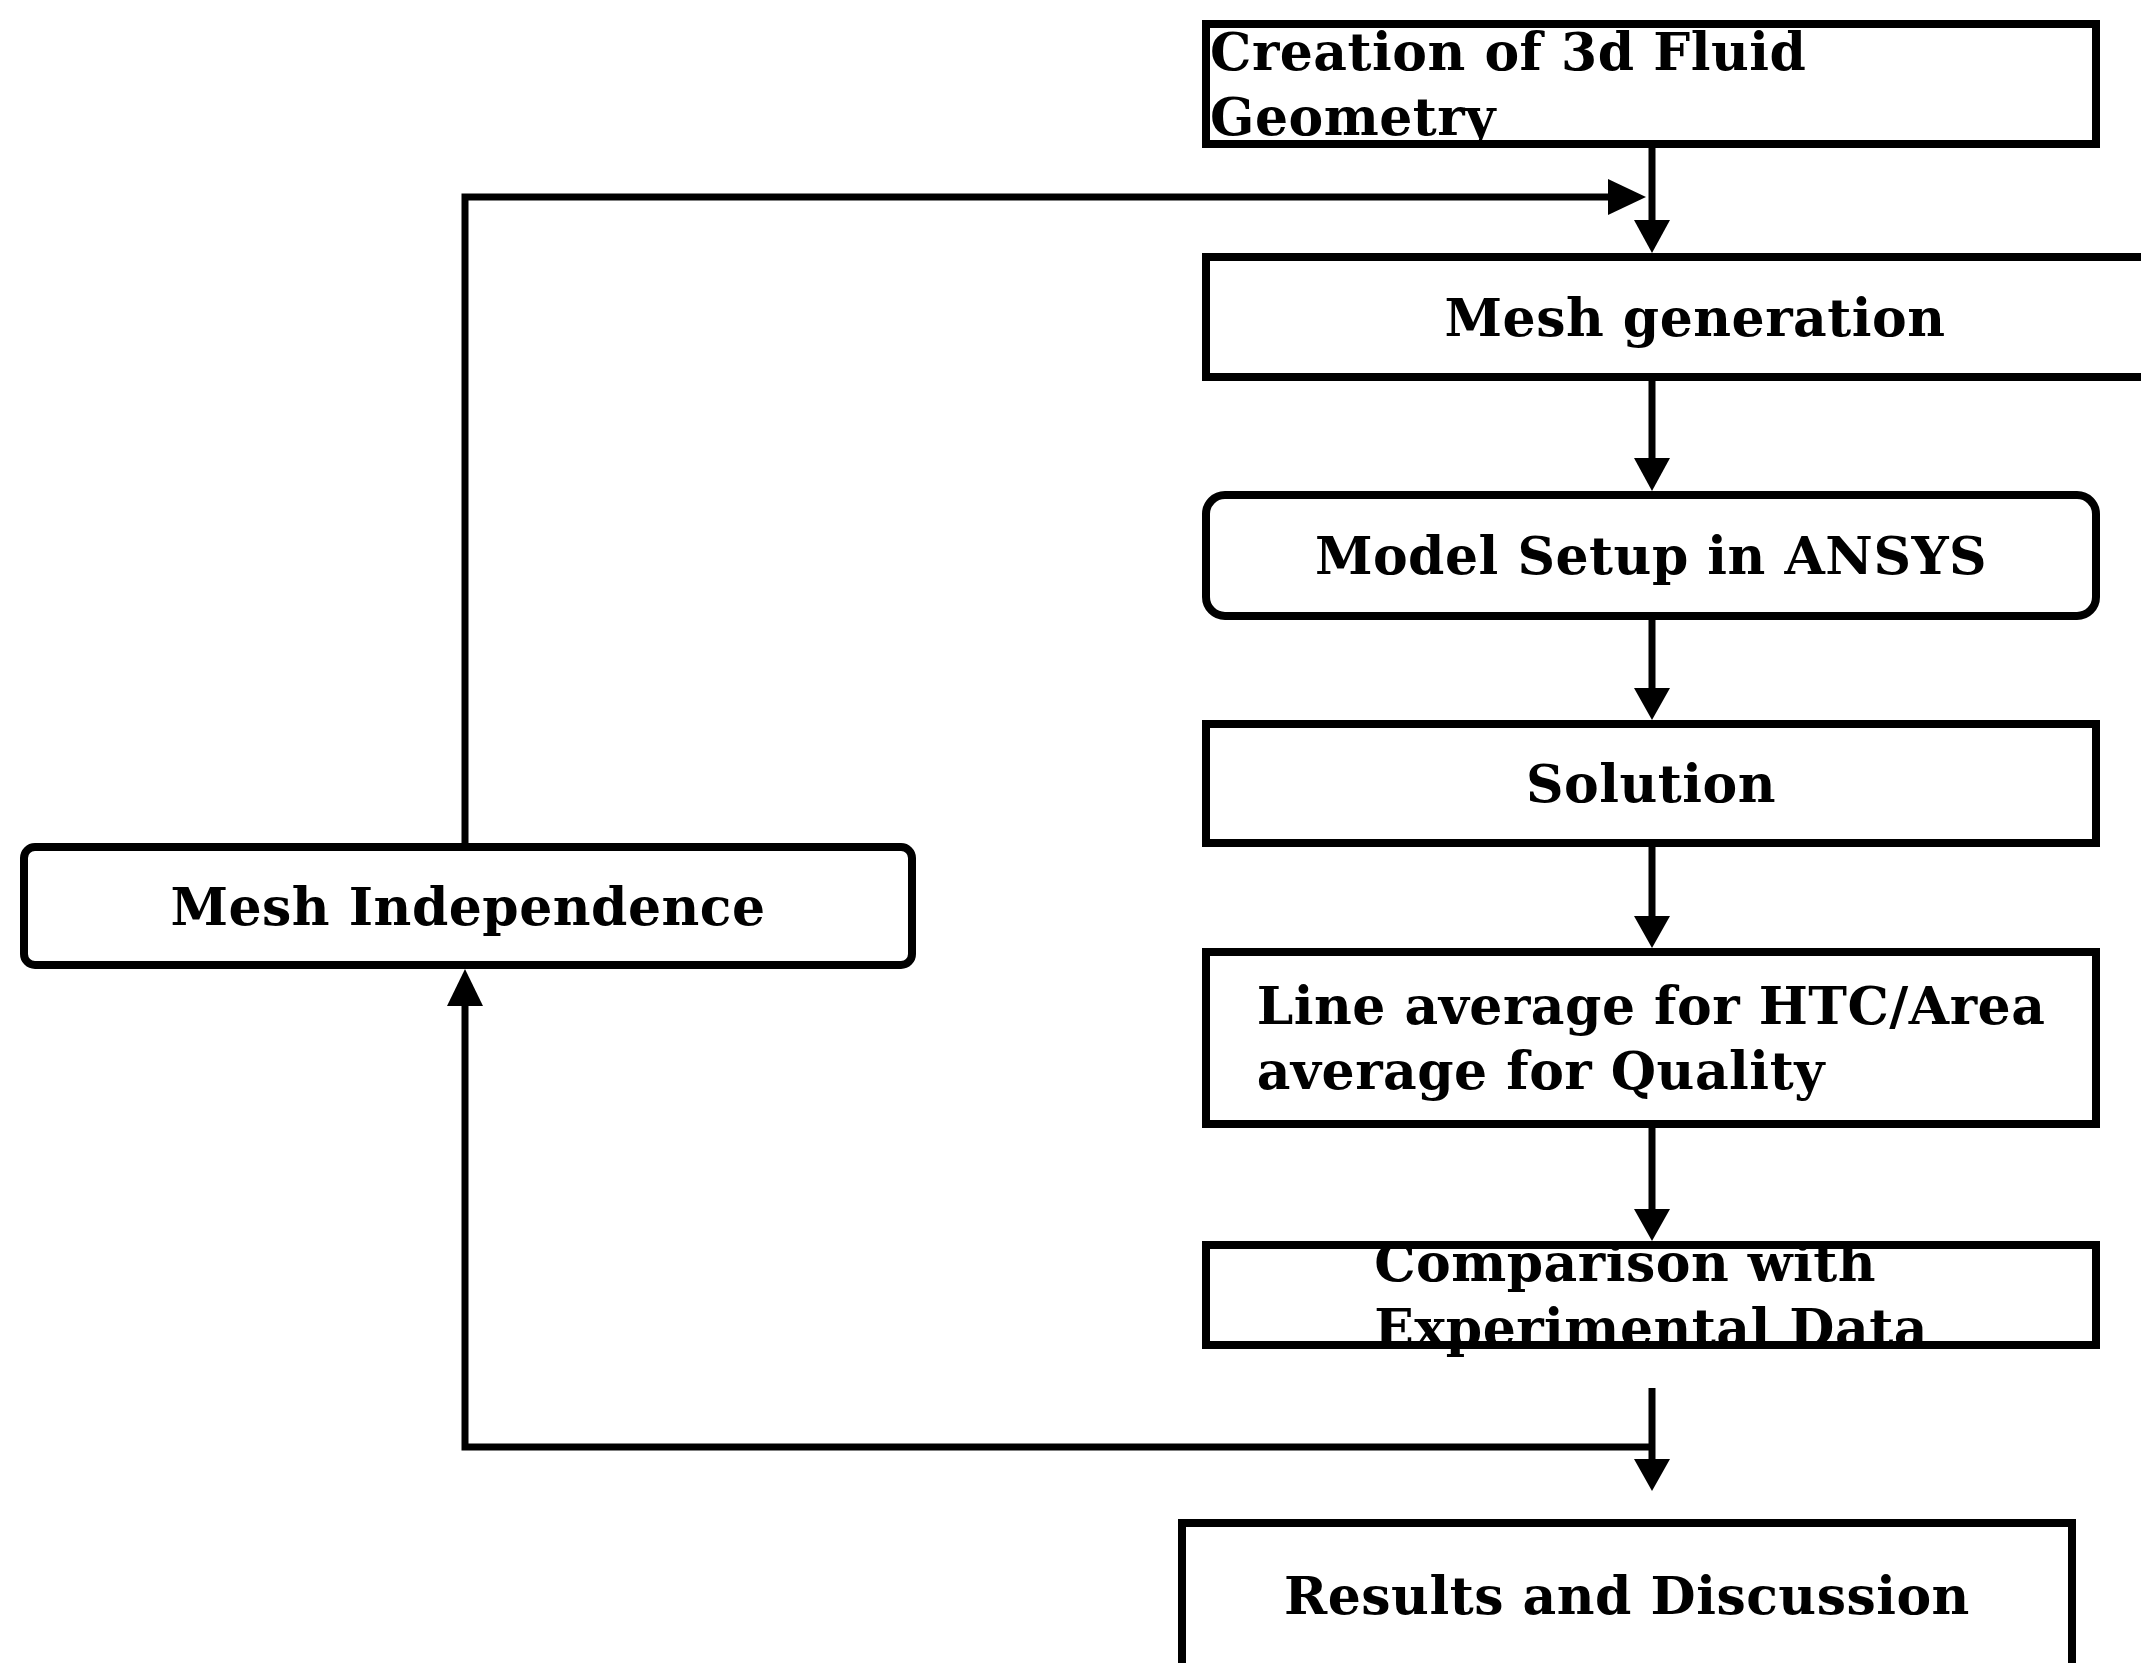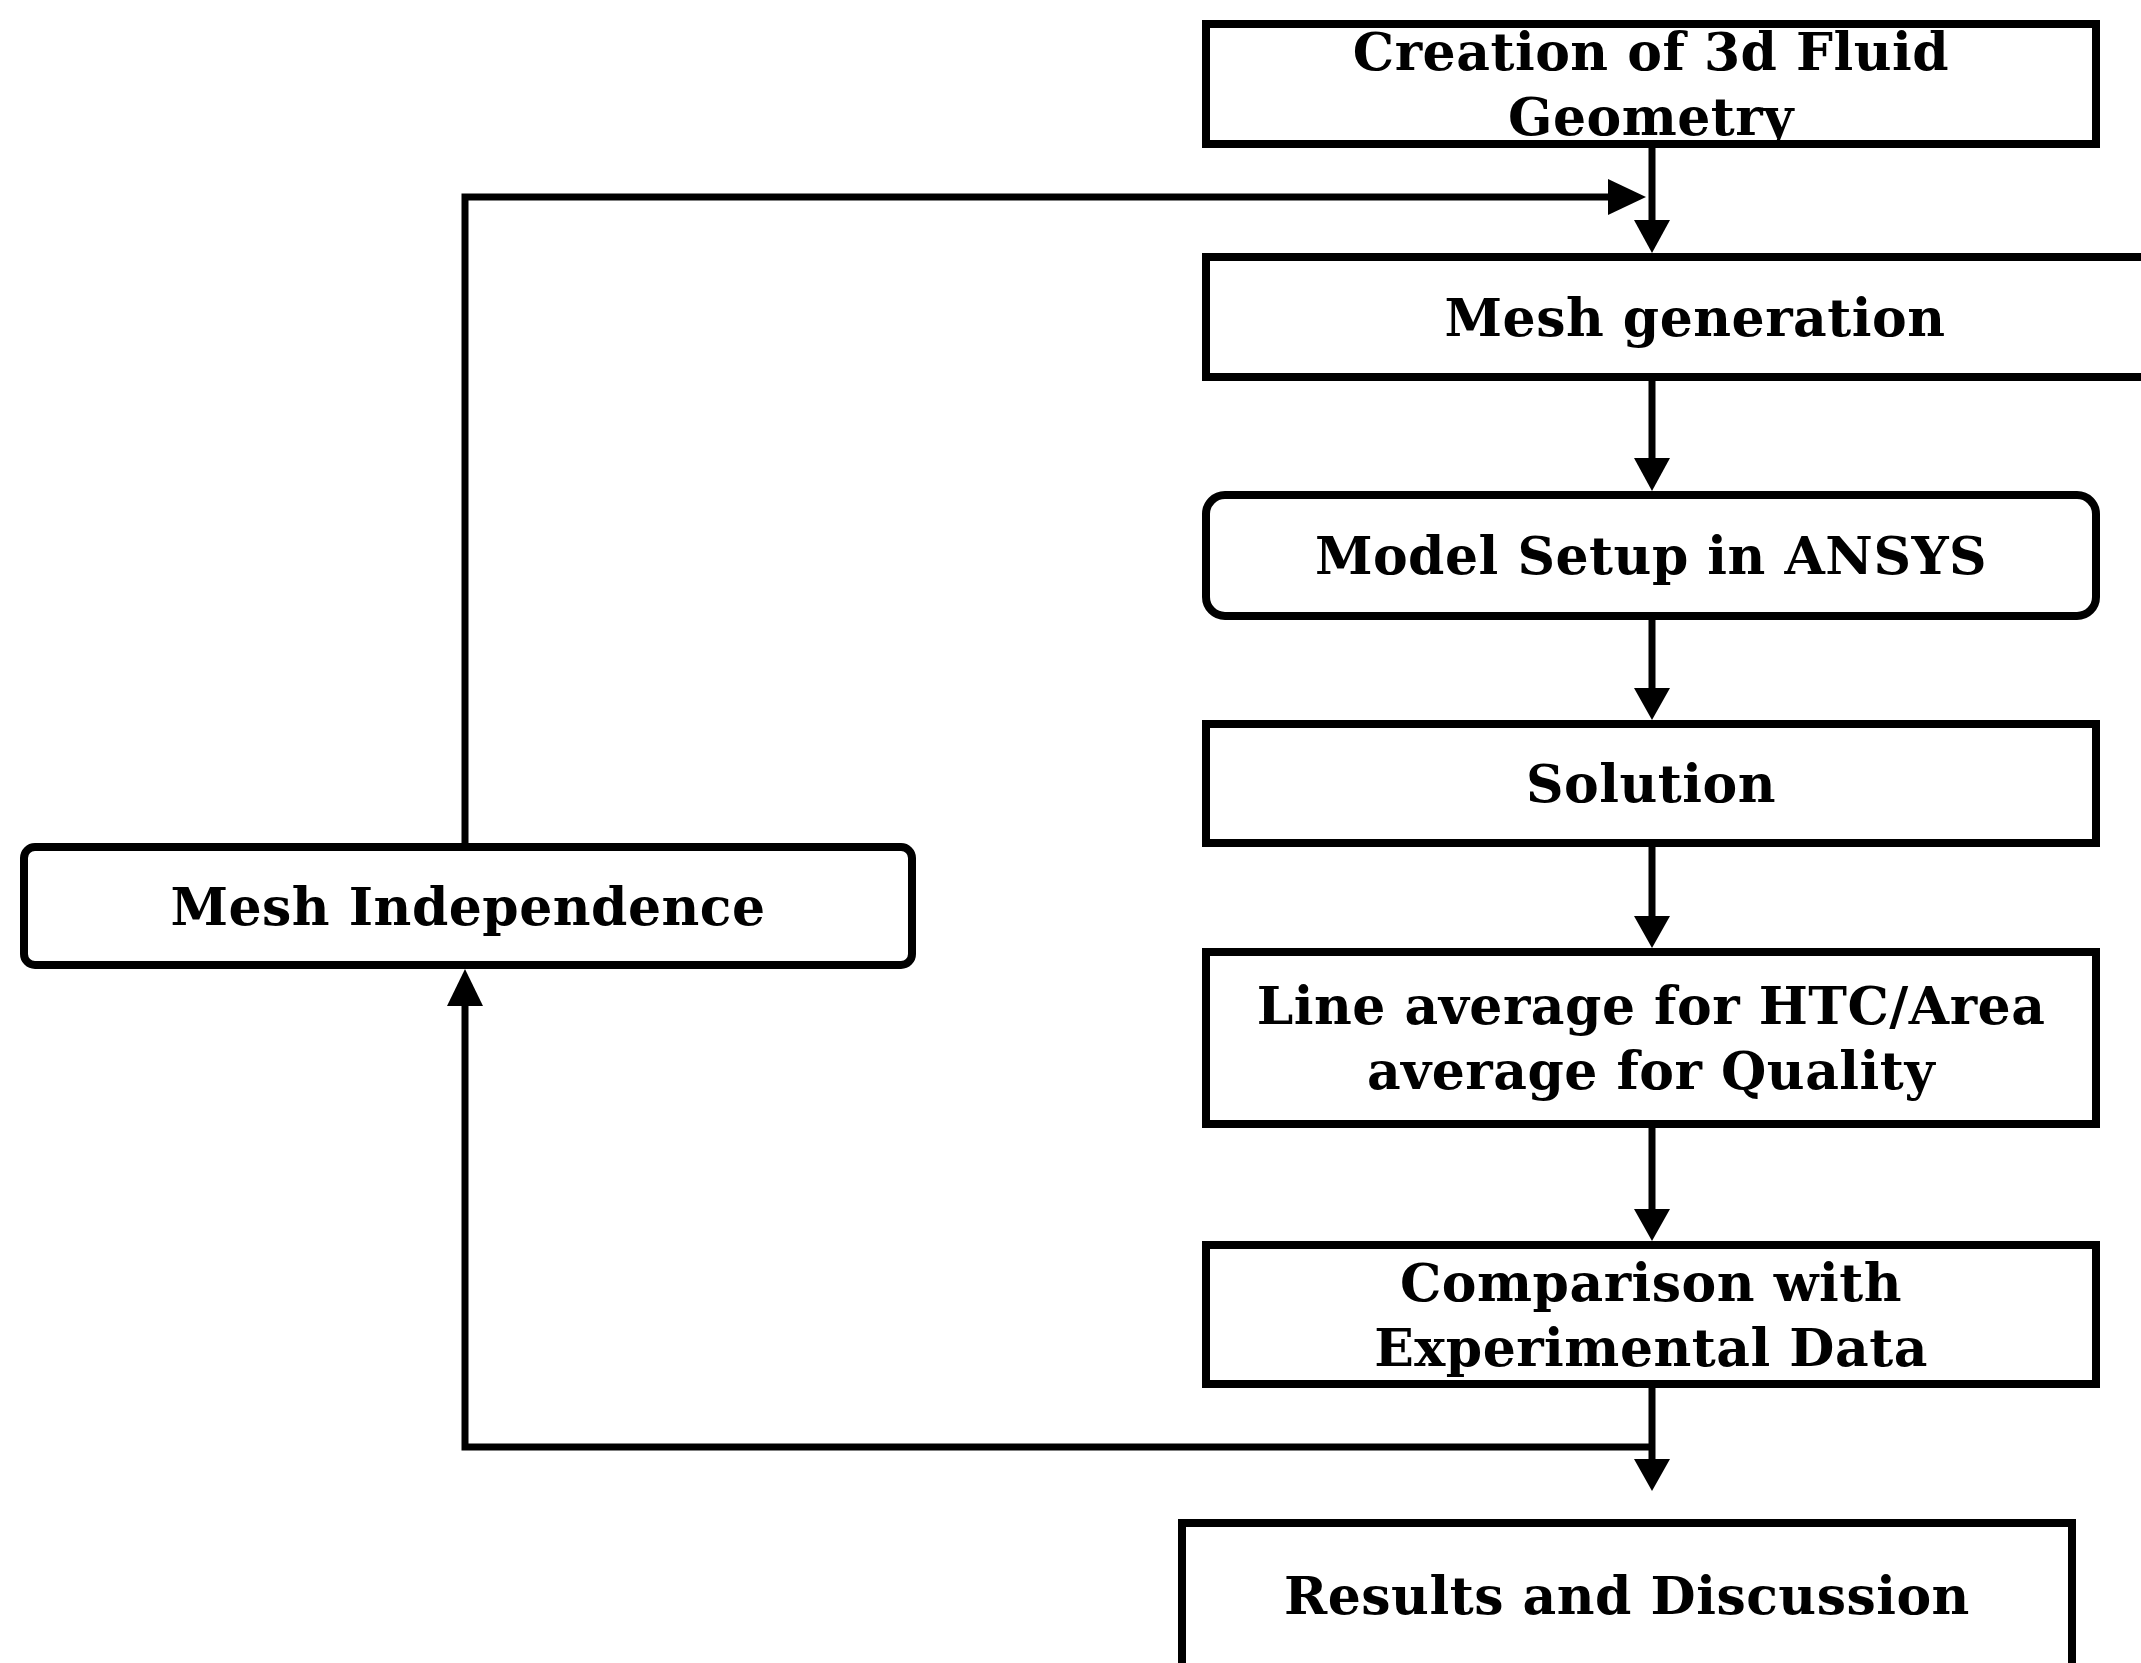--- a/index.html
+++ b/index.html
@@ -23,37 +23,36 @@
     height: 1663px;
   }
   .node {
     position: absolute;
     box-sizing: border-box;
     border: 8px solid #000000;
     background: #ffffff;
     display: flex;
     align-items: center;
     justify-content: center;
-    text-align: center;
   }
   .node .label {
     font-weight: 700;
     font-size: 52px;
     line-height: 1.25;
     color: #000000;
     white-space: pre-line;
     letter-spacing: 0.5px;
   }
   
   .n-creation   { left: 1202px; top: 20px;   width: 898px; height: 128px; }
   .n-mesh-gen   { left: 1202px; top: 253px;  width: 986px; height: 128px; }
   .n-model      { left: 1202px; top: 491px;  width: 898px; height: 129px; border-radius: 23px; }
   .n-solution   { left: 1202px; top: 720px;  width: 898px; height: 127px; }
   .n-line-avg   { left: 1202px; top: 948px;  width: 898px; height: 180px; }
-  .n-compare    { left: 1202px; top: 1241px; width: 898px; height: 147px; }
+  .n-compare    { left: 1202px; top: 1241px; width: 898px; height: 108px; }
   .n-results    { left: 1178px; top: 1491px; width: 898px; height: 152px; margin-top: 28px; }
   
   .n-mesh-indep { left: 20px;   top: 843px;  width: 896px; height: 126px; border-radius: 15px; }
 </style>
 </head>
 <body>
 
 <div class="canvas">
 
   <svg class="connectors" viewBox="0 0 2141 1663" xmlns="http://www.w3.org/2000/svg">

